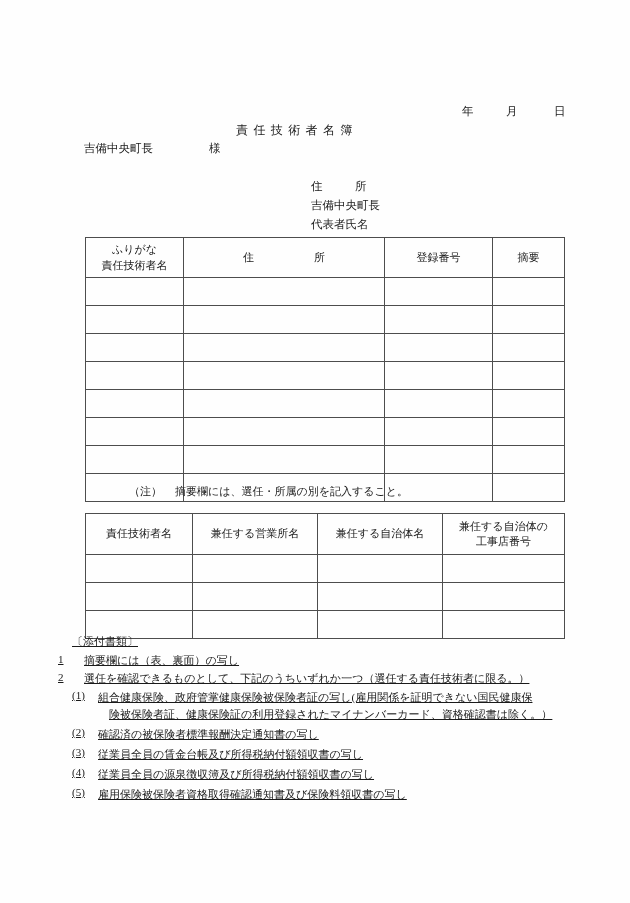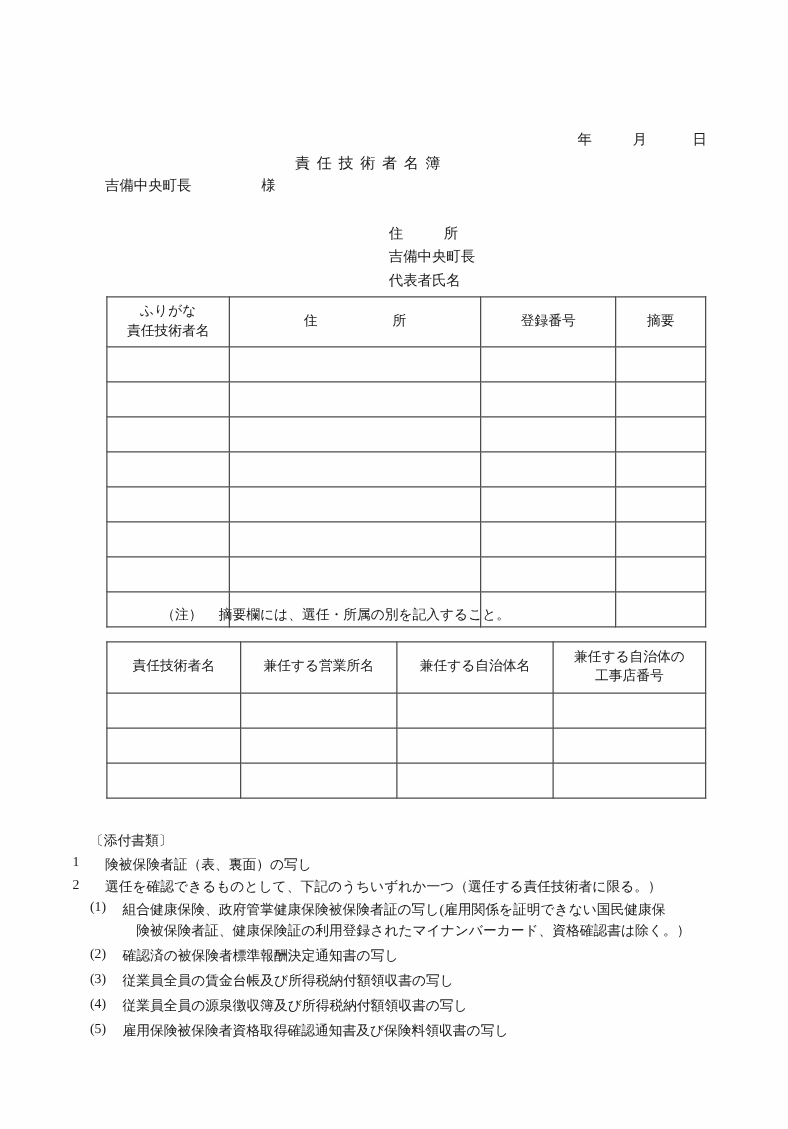--- a/index.html
+++ b/index.html
@@ -120,23 +120,24 @@
   .note {
     font-size: 11px;
   }
   #note-1 { left: 103px; top: 484px; margin-left: 26px; }
   #note-2 { left: 103px; top: 634px; }
   .note .marker { display: inline-block; width: 46px; }
 
   
   #attachments {
     position: absolute;
-    left: 58px; top: 665px;
+    left: 58px; top: 634px;
     width: 540px;
     font-size: 11px;
+    text-decoration: underline;
   }
   #attachments .att-title {
     margin-left: 14px;
     margin-bottom: 4px;
   }
   .att-item {
     display: flex;
     align-items: flex-start;
     margin-bottom: 3px;
   }
@@ -297,21 +298,21 @@
         </tr>
       </tbody>
   </table>
 
 
   <div id="attachments">
     <div class="att-title">〔添付書類〕</div>
     <div id="attachment-items">
         <div class="att-item">
           <span class="num">1</span>
-          <span class="txt">険被保険者証（表、裏面）の写し</span>
+          <span class="txt">摘要欄には（表、裏面）の写し</span>
         </div>
         <div class="att-item">
           <span class="num">2</span>
           <span class="txt">選任を確認できるものとして、下記のうちいずれか一つ（選任する責任技術者に限る。）</span>
         </div>
       </div>
     <div id="attachment-subitems">
         <div class="sub-item">
           <span class="num">(1)</span>
           <span class="txt">組合健康保険、政府管掌健康保険被保険者証の写し(雇用関係を証明できない国民健康保<span class="cont">険被保険者証、健康保険証の利用登録されたマイナンバーカード、資格確認書は除く。）</span></span>

